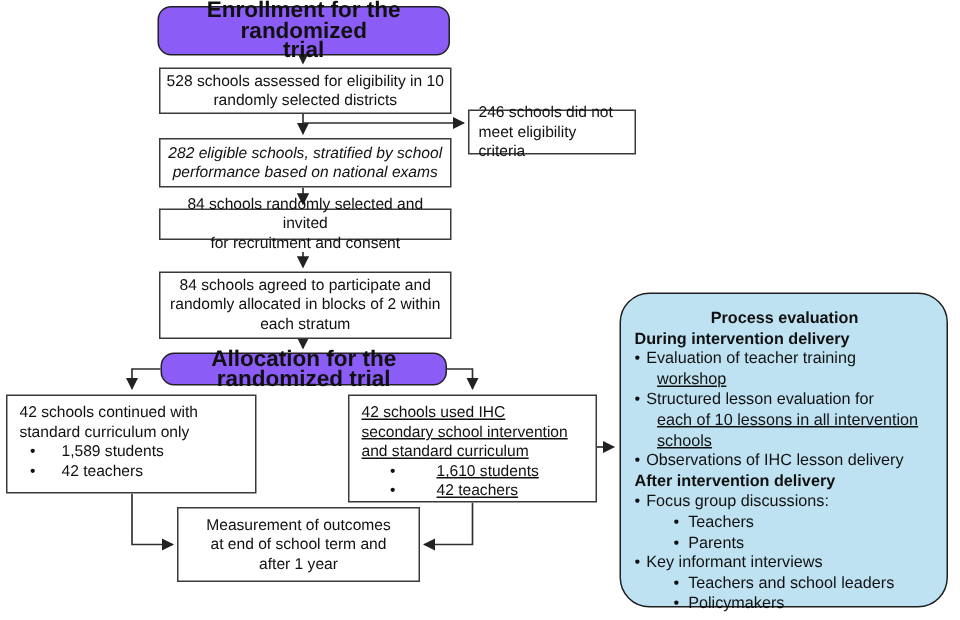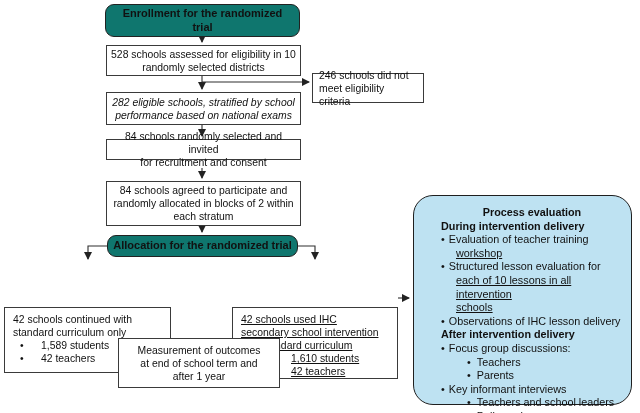--- a/index.html
+++ b/index.html
@@ -2,30 +2,30 @@
 <html><head>
 <meta charset="utf-8">
 <style>
   html,body{margin:0;padding:0;background:#fff;}
   .stage{position:relative;width:640px;height:413px;background:#ffffff;
          font-family:"Liberation Sans",sans-serif;color:#111;overflow:hidden;}
   svg.wires{position:absolute;left:0;top:0;width:640px;height:413px;}
   .box{position:absolute;box-sizing:border-box;background:#fff;border:1px solid #3a3a3a;
        font-size:10.4px;line-height:13px;display:flex;flex-direction:column;
        justify-content:center;align-items:center;text-align:center;padding:2px 3px;}
-  .hdr{background:#0f766e;border:1.6px solid #222;border-radius:9px;
-       font-weight:bold;font-size:11px;line-height:13.5px;}
+  .hdr{background:#8b5cf6;border:1.6px solid #222;border-radius:9px;
+       font-weight:bold;font-size:15px;line-height:13.5px;}
   .left-align{align-items:flex-start;text-align:left;padding:2px 6px;}
-  .arm{align-items:stretch;text-align:left;justify-content:flex-start;padding:5px 17px 2px 8px;margin-top:44px;}
+  .arm{align-items:stretch;text-align:left;justify-content:flex-start;padding:5px 17px 2px 8px;}
   .arm .li{position:relative;padding-left:28px;}
   .arm .li::before{content:"\2022";position:absolute;left:7px;}
   .arm.wide .li{padding-left:50px;}
   .arm.wide .li::before{left:19px;}
   .process{position:absolute;box-sizing:border-box;background:#bee2f2;border:1.4px solid #1f1f1f;
-           border-radius:20px;font-size:10.8px;line-height:13.6px;padding:10px 8px 4px 27px;
+           border-radius:20px;font-size:10.8px;line-height:13.6px;padding:10px 8px 4px 9px;
            text-align:left;}
   .process .title{font-weight:bold;text-align:center;}
   .process .heading{font-weight:bold;}
   .p-first::before{content:"\2022";margin-right:4px;}
   .p-cont{padding-left:15px;text-decoration:underline;}
   .p-sub{padding-left:26px;}
   .p-sub::before{content:"\2022";margin-right:6px;}
 </style>
 </head>
 <body>

